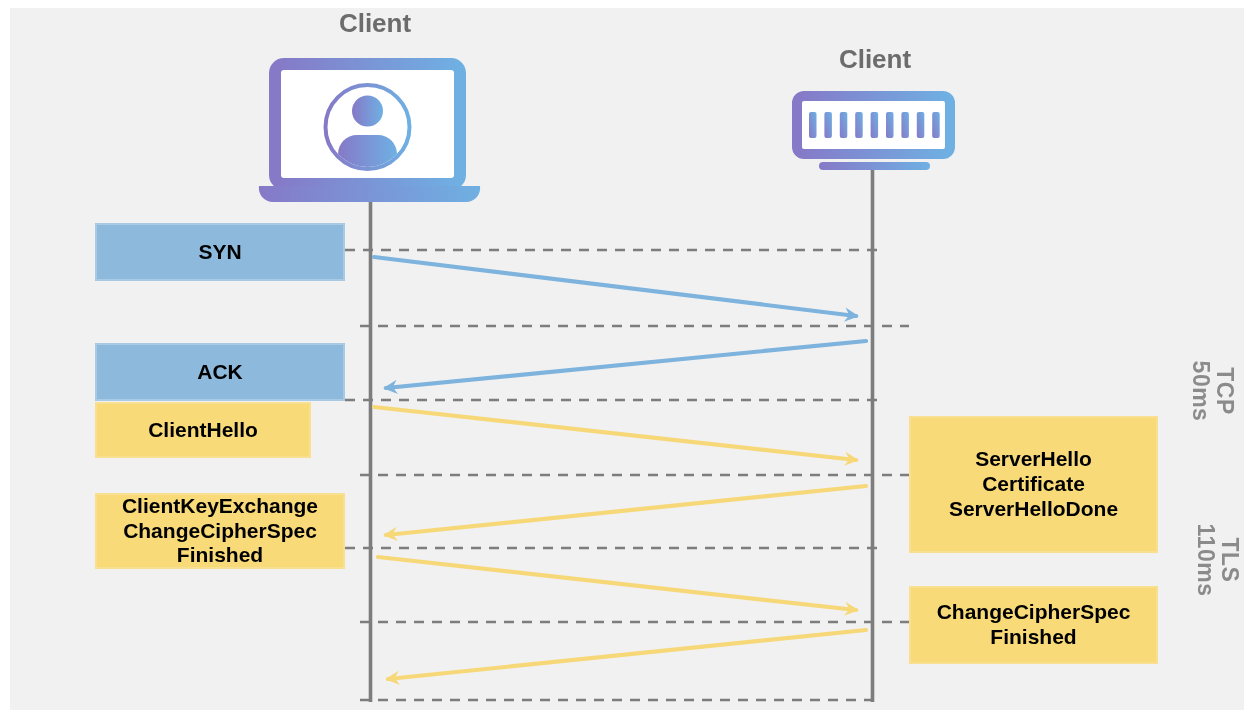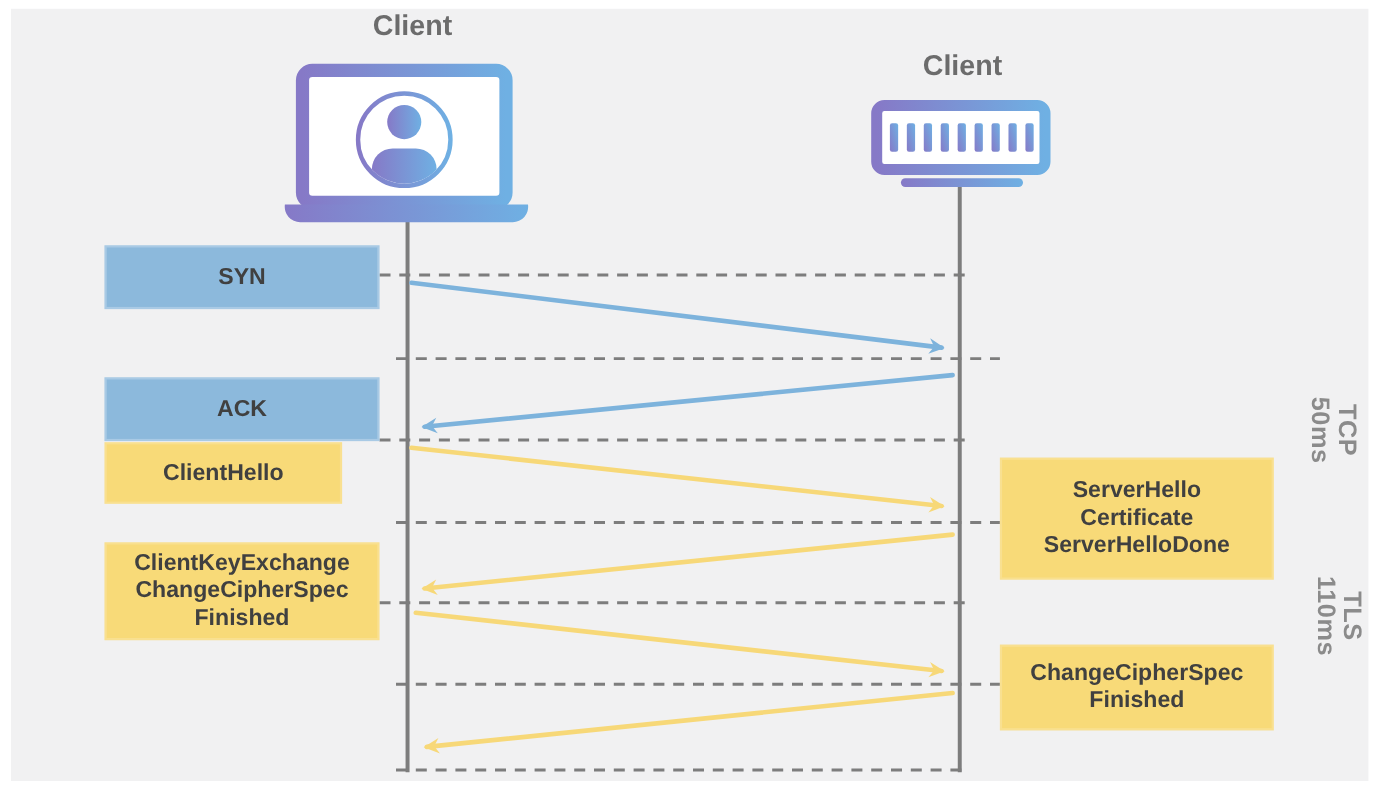--- a/index.html
+++ b/index.html
@@ -11,21 +11,21 @@
     position:absolute; left:10px; top:8px; width:1234px; height:702px;
     background:#f1f1f2;
   }
   svg.layer { position:absolute; left:0; top:0; width:1252px; height:718px; }
   .actor-title {
     position:absolute; transform:translateX(-50%);
     font-size:26px; font-weight:bold; color:#6c6c6c; white-space:nowrap;
   }
   .msg {
     position:absolute; display:flex; align-items:center; justify-content:center;
-    text-align:center; font-weight:bold; font-size:21px; color:#404040;
+    text-align:center; font-weight:bold; font-size:21px; color:#000000;
     white-space:pre-line; line-height:1.18; box-sizing:border-box;
   }
   .msg.tcp { background:#8cb9dc; border:2px solid rgba(255,255,255,0.25); }
   .msg.tls { background:#f8da78; border:2px solid rgba(255,255,255,0.18); }
   .phase {
     position:absolute; transform:translate(-50%,-50%) rotate(90deg);
     font-weight:bold; font-size:23px; color:#8b8b8b; text-align:center;
     line-height:1.05; white-space:pre-line; letter-spacing:0.5px;
   }
 </style>
@@ -104,25 +104,25 @@
       <rect x="819" y="162" width="111" height="8" rx="4" fill="url(#iconGrad)"></rect>
     </g>
   </svg>
 
   <div class="actor-title" style="left:375px; top:8px;">Client</div>
   <div class="actor-title" style="left:875px; top:44px;">Client</div>
 
   <div class="msg tcp" style="left:95px;  top:223px; width:250px; height:58px;">SYN</div>
   <div class="msg tcp" style="left:95px;  top:343px; width:250px; height:58px;">ACK</div>
   <div class="msg tls" style="left:95px;  top:402px; width:216px; height:56px;">ClientHello</div>
-  <div class="msg tls" style="left:95px;  top:493px; width:250px; height:89px;">ClientKeyExchange
+  <div class="msg tls" style="left:95px;  top:493px; width:250px; height:76px;">ClientKeyExchange
 ChangeCipherSpec
 Finished</div>
 
-  <div class="msg tls" style="left:909px; top:416px; width:249px; height:111px;">ServerHello
+  <div class="msg tls" style="left:909px; top:416px; width:249px; height:137px;">ServerHello
 Certificate
 ServerHelloDone</div>
   <div class="msg tls" style="left:909px; top:586px; width:249px; height:78px;">ChangeCipherSpec
 Finished</div>
 
   <div class="phase" style="left:1213px; top:391px;">TCP
 50ms</div>
   <div class="phase" style="left:1218px; top:560px;">TLS
 110ms</div>
 </div>

